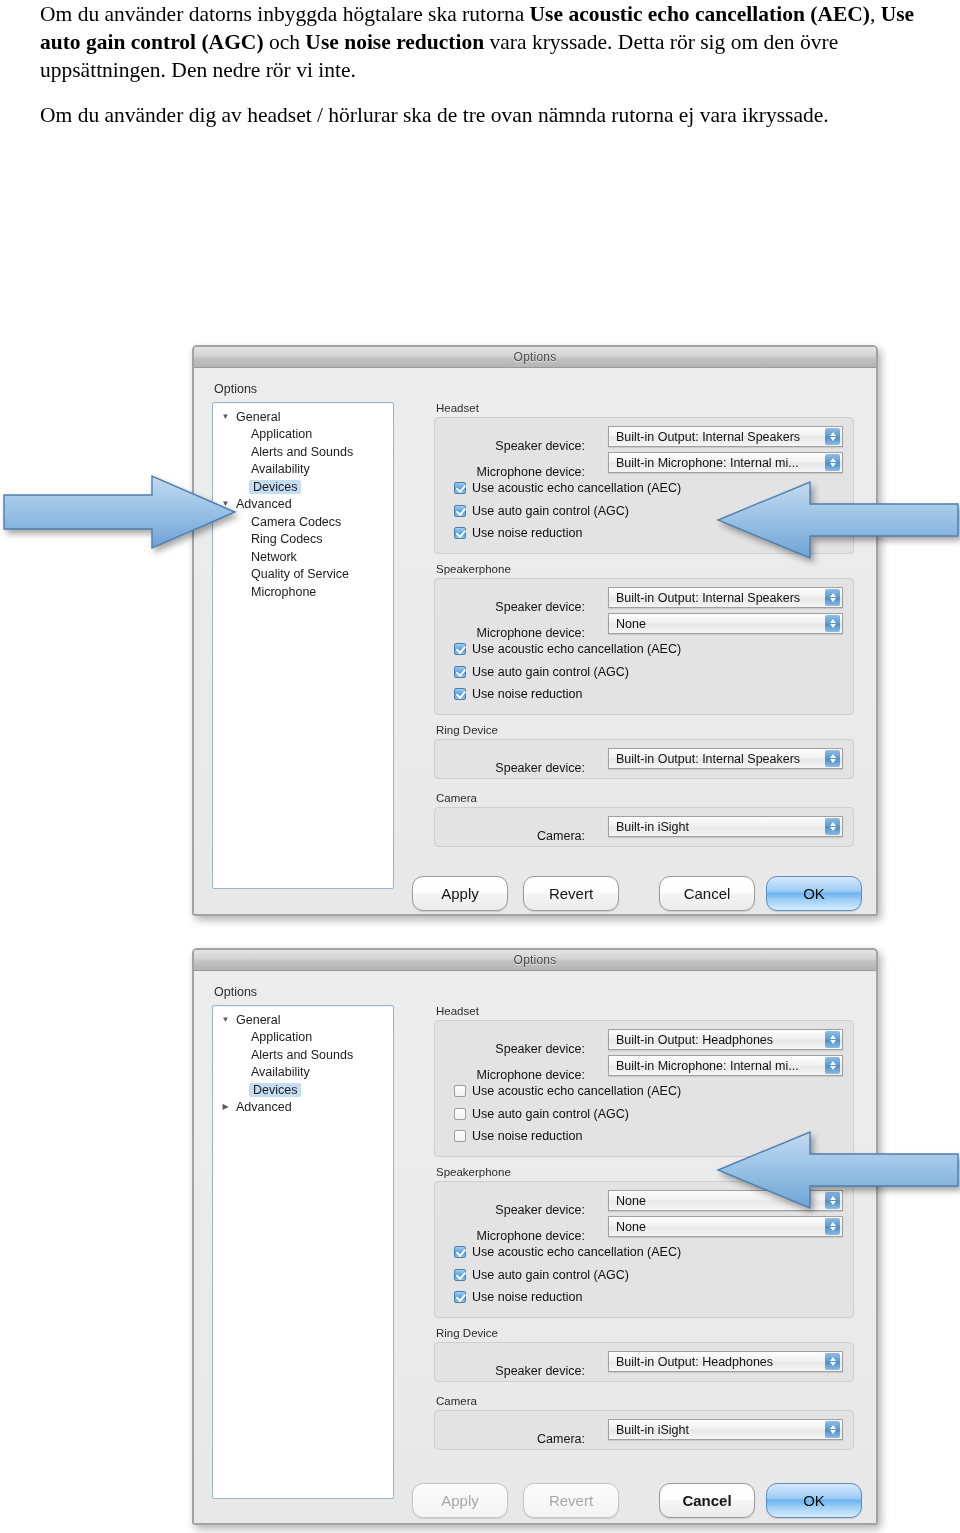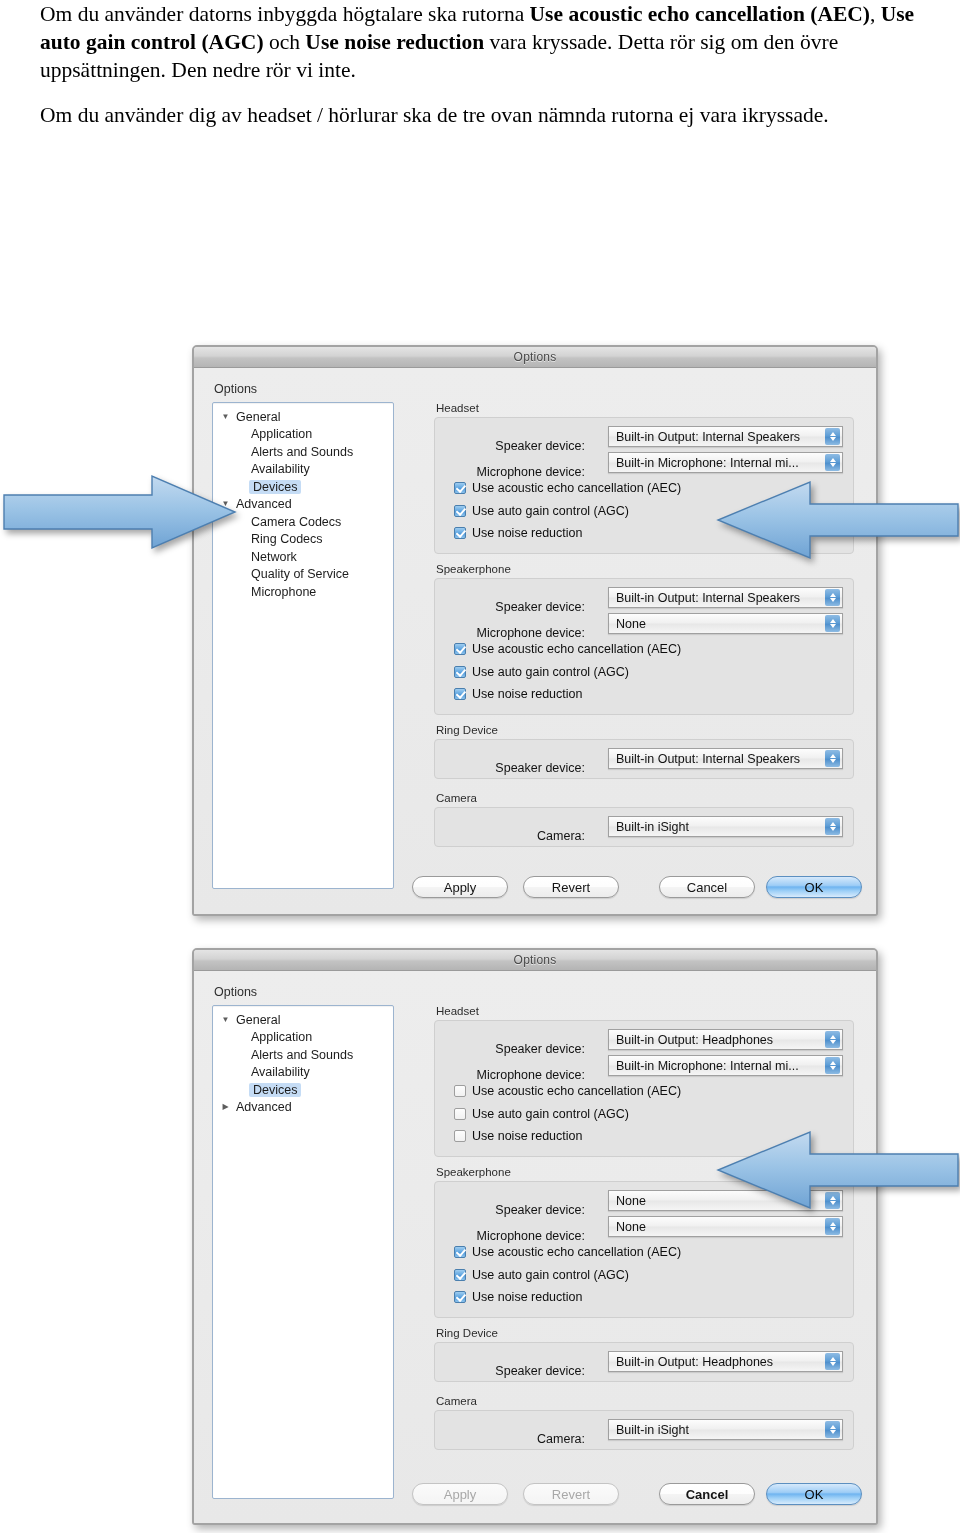--- a/index.html
+++ b/index.html
@@ -142,26 +142,26 @@
     transform:rotate(42deg);
   }
   .cbox.off{
     background:linear-gradient(to bottom,#fdfdfd 0%,#f1f1f1 100%);
     border:1px solid #9e9e9e;
   }
 
   
   .btnbar{position:absolute; display:flex; align-items:center;}
   .btn{
-    height:22px; min-width:96px;
+    height:35px; min-width:96px;
     border:1px solid #9a9a9a; border-radius:11px;
     background:linear-gradient(to bottom,#ffffff 0%,#fdfdfd 48%,#f4f4f4 52%,#ececec 100%);
     box-shadow:0 1px 1px rgba(0,0,0,.12);
     display:flex; align-items:center; justify-content:center;
-    font-size:13px; color:#141414;
+    font-size:15px; color:#141414;
     box-sizing:border-box;
   }
   .btn.default{
     background:linear-gradient(to bottom,#d6e9fb 0%,#9ecdf6 42%,#6fb4f0 50%,#9ed0f7 70%,#d8ebfc 100%);
     border:1px solid #5c8fc0;
     color:#0b0b0b; font-weight:normal;
   }
   .btn.disabled{color:#a8a8a8; border-color:#c4c4c4;
     background:linear-gradient(to bottom,#fbfbfb 0%,#f4f4f4 100%);}
   .btn.strong{font-weight:bold;}

